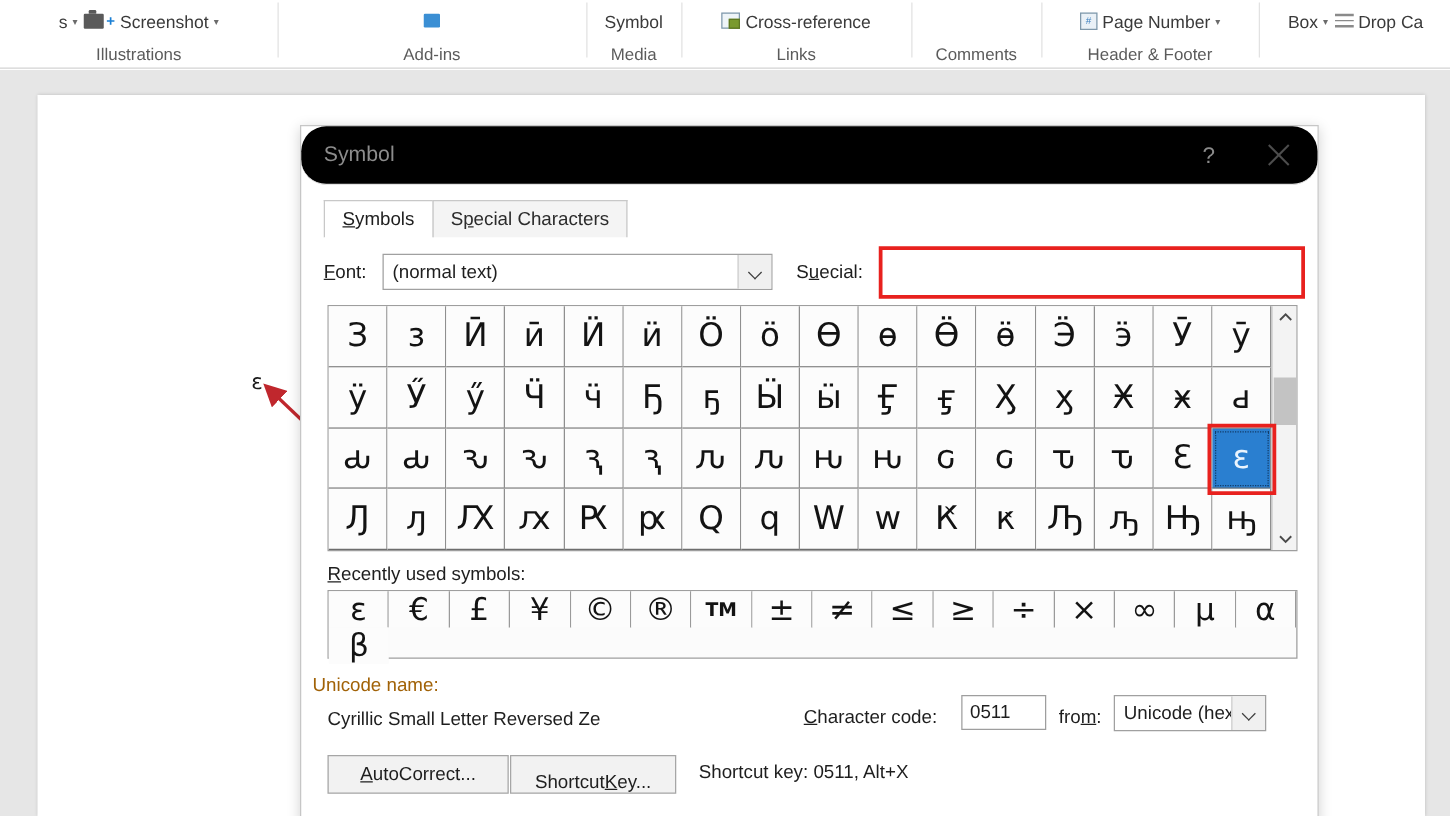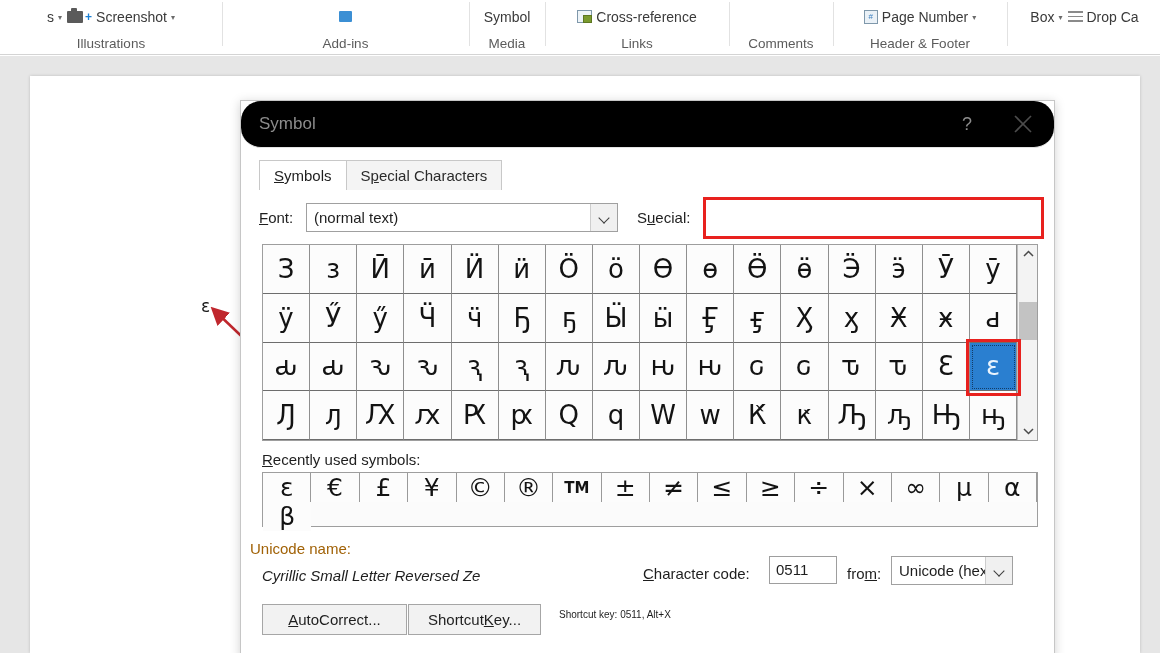--- a/index.html
+++ b/index.html
@@ -212,36 +212,36 @@
     border-right: 1px solid #9a9a9a;
     display: flex; align-items: center; justify-content: center;
     font-size: 25px; color: #131313; background: #fcfcfc;
     font-family: "DejaVu Sans", sans-serif;
   }
   .rcell:last-child { border-right: none; }
   .rcell.small { font-size: 15px; font-weight: bold; }
 
   
   .uni-lbl { position: absolute; left: 9px; top: 392px; font-size: 15px; color: #a16207; }
-  .uni-val { position: absolute; left: 21px; top: 419px; font-size: 15px; color: #1e1e1e; font-style: italic; }
+  .uni-val { position: absolute; left: 21px; top: 419px; font-size: 15px; color: #1e1e1e; }
   .cc-lbl  { position: absolute; left: 402px; top: 417px; font-size: 15px; color: #1e1e1e; }
   .cc-box {
     position: absolute; left: 528px; top: 408px; width: 68px; height: 28px;
     border: 1px solid #9e9e9e; background: #ffffff;
     font-size: 15px; color: #1e1e1e; padding-left: 6px; line-height: 26px;
   }
   .from-lbl { position: absolute; left: 606px; top: 417px; font-size: 15px; color: #1e1e1e; }
 
   
   .btn {
     position: absolute; height: 31px; border: 1px solid #a6a6a6;
     background: #f2f2f2; font-size: 15px; color: #1e1e1e;
     display: flex; align-items: center; justify-content: center;
   }
-  .sk-note { position: absolute; left: 318px; top: 461px; font-size: 10px; color: #1e1e1e; }
+  .sk-note { position: absolute; left: 318px; top: 461px; font-size: 15px; color: #1e1e1e; }
 </style>
 </head>
 <body>
 
 <div id="root">
 
   <div class="ribbon">
     <div class="ribbon-groups">
 
       <div class="rgroup" style="left:0px; width:222px;">
@@ -509,21 +509,21 @@
         <div class="val">Unicode (hex)</div>
         <div class="arrowbtn">
             <span class="chev"></span>
           </div>
       </div>
 
       <div class="btn" style="left:21px; top:456px; width:145px;">
         <span class="u">A</span>
           <span>utoCorrect...</span>
       </div>
-      <div class="btn" style="left:167px; top:456px; width:133px;">
+      <div class="btn" style="left:167px; top:456px; width:133px;align-items:flex-end;">
         <span>Shortcut </span>
           <span class="u">K</span>
           <span>ey...</span>
       </div>
       <div class="sk-note">Shortcut key: 0511, Alt+X</div>
 
     </div>
   </div>
 
 </div>

